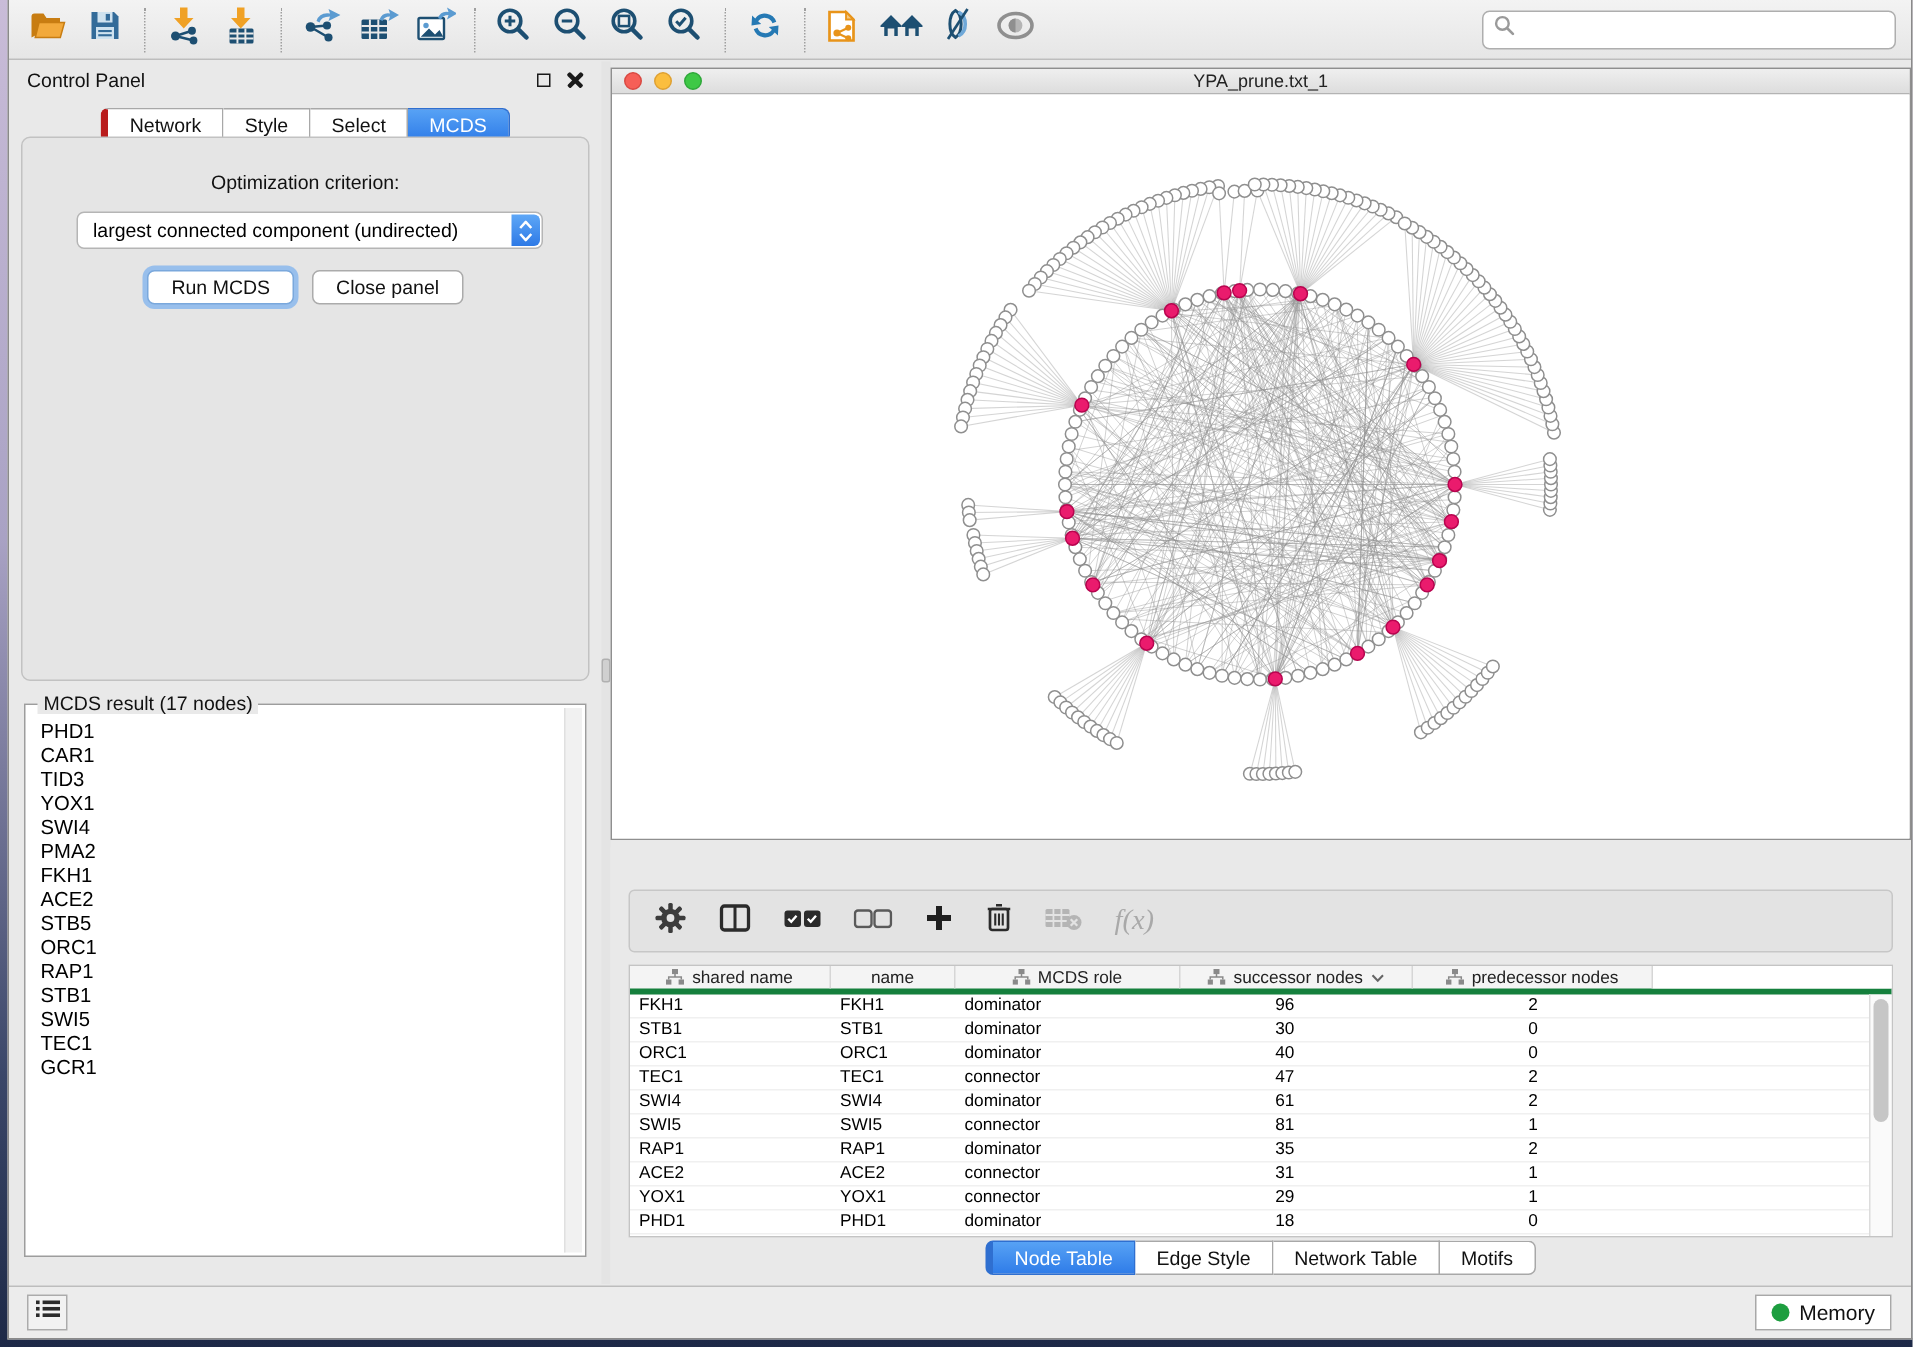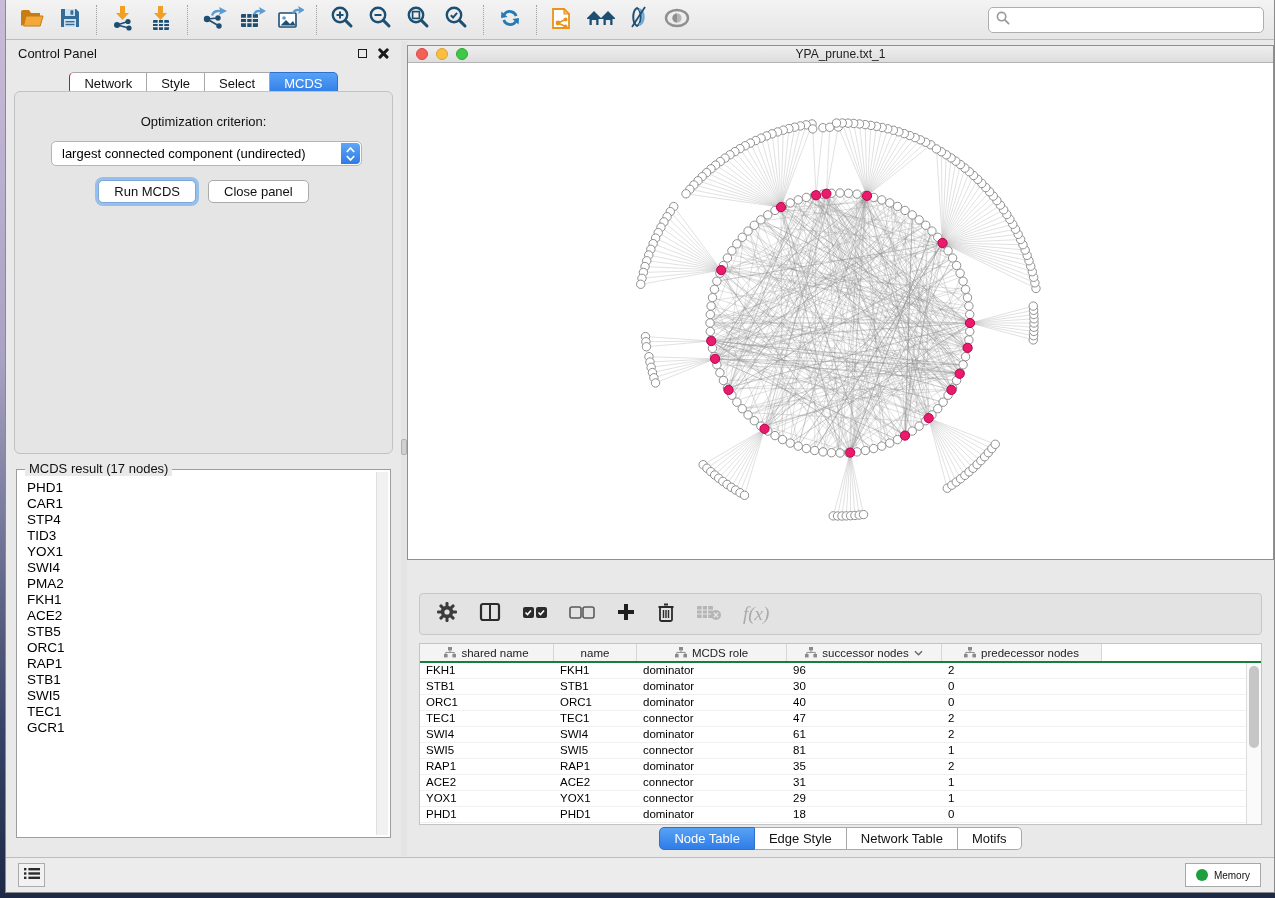--- a/index.html
+++ b/index.html
@@ -26,21 +26,21 @@
   .close-x:before { transform:rotate(45deg);} .close-x:after { transform:rotate(-45deg);}
 
   
   .control-panel { position:absolute; left:0; top:0; width:395px; bottom:0; background:#e9e9e9; }
   .splitter { position:absolute; left:395px; top:0; width:6px; bottom:0; background:#e4e4e4; }
   .splitter .handle { position:absolute; left:0; right:0; top:398px; height:16px; background:#d0d0d0; border:1px solid #b0b0b0; border-radius:2px; }
 
   .cp-tabs { position:absolute; left:0; right:0; top:31px; display:flex; justify-content:center; }
   .seg { display:flex; }
   .seg .tab { padding:3px 14px; font-size:13px; background:#fff; border:1px solid #a8a8a8; border-left:none; color:#111; }
-  .seg .tab:first-child { border-left:1px solid #b91c1c; border-radius:5px 0 0 5px;text-align:right; }
+  .seg .tab:first-child { border-left:5px solid #b91c1c; border-radius:5px 0 0 5px;text-align:right; }
   .seg .tab:last-child { border-radius:0 5px 5px 0; }
   .seg .tab.active { background:linear-gradient(#57a2f5,#2f7ce8); border-color:#2f6fd0; color:#fff; }
 
   .cp-card { position:absolute; left:8px; right:8px; top:50px; height:363px; background:#e5e5e5; border:1px solid #c2c2c2; border-radius:6px; }
   .opt-label { text-align:center; margin-top:22px; font-size:13px; color:#111; }
   .opt-select { position:relative; margin:12px 30px 0 36px; height:25px; background:#fff; border:1px solid #b5b5b5; border-radius:5px; display:flex; align-items:center; padding:0 30px 0 10px; font-size:13px; }
   .opt-select .stepper { position:absolute; right:1px; top:1px; bottom:1px; width:19px; background:linear-gradient(#5ea7f7,#2e7ae6); border-radius:0 4px 4px 0; display:flex; flex-direction:column; align-items:center; justify-content:center; gap:2px; }
   .stepper svg { display:block; }
   .cp-buttons { display:flex; justify-content:center; gap:12px; margin-top:14px; }
   .btn { background:#fff; border:1px solid #ababab; border-radius:5px; padding:3px 15px; font-size:13px; color:#111; }
@@ -65,36 +65,36 @@
   .nw-canvas { position:absolute; left:0; right:0; top:17px; bottom:0; background:#fff; overflow:hidden; }
   .nw-canvas svg { display:block; }
 
   
   .table-panel { position:absolute; left:0; right:0; top:524px; bottom:0; background:#e9e9e9; }
   .tp-toolbar { position:absolute; left:12px; right:12px; top:28px; height:42px; background:#e3e3e3; border:1px solid #c7c7c7; border-radius:4px; display:flex; align-items:center; gap:21px; padding:0 16px; }
   .tp-icon { display:flex; align-items:center; justify-content:center; }
   .fx { font-family:"Liberation Serif",serif; font-style:italic; font-size:19px; color:#a9a9a9; }
 
   .tp-table { position:absolute; left:12px; right:12px; top:78px; height:182px; background:#fff; border:1px solid #c4c4c4; }
-  .tp-head { display:flex; height:19px; background:#f4f4f4; border-bottom:2px solid #15803d;justify-content:space-between; }
+  .tp-head { display:flex; height:19px; background:#f4f4f4; border-bottom:4px solid #15803d;justify-content:space-between; }
   .tp-head .hc { display:flex; align-items:center; justify-content:center; gap:5px; font-size:11.5px; color:#222; border-right:1px solid #d6d6d6; overflow:hidden; }
   .tp-head .hc:last-child { border-right:none; }
   .tp-body { position:absolute; left:0; right:15px; top:19px; bottom:0; overflow:hidden; }
   .tp-row { display:flex; height:16px; border-bottom:1px solid #f0f0f0; }
   .tp-row .c { font-size:11.5px; color:#000; padding:1px 6px; white-space:nowrap; overflow:hidden; }
-  .num { text-align:left; }
+  .num { text-align:center; }
   .tp-vscroll { position:absolute; right:0; top:19px; bottom:0; width:15px; background:#fafafa; border-left:1px solid #dcdcdc; }
   .tp-vscroll .thumb { position:absolute; left:2px; right:2px; top:3px; height:82px; background:#c6c6c6; border-radius:6px; }
 
   .tp-tabs { position:absolute; left:0; right:0; bottom:6px; display:flex; justify-content:center; }
 
   
   .status-bar { position:absolute; left:0; right:0; bottom:0; height:35px; background:#ececec; border-top:1px solid #bdbdbd; }
   .list-btn { position:absolute; left:12px; top:5px; width:27px; height:24px; background:#f2f2f2; border:1px solid #ababab; display:flex; align-items:center; justify-content:center; }
-  .memory-btn { position:absolute; right:13px; top:5px; height:24px; background:#fff; border:1px solid #a8a8a8; display:flex; align-items:center; gap:6px; padding:0 10px; font-size:10px; color:#111; }
+  .memory-btn { position:absolute; right:13px; top:5px; height:24px; background:#fff; border:1px solid #a8a8a8; display:flex; align-items:center; gap:6px; padding:0 10px; font-size:14px; color:#111; }
   .memory-dot { width:12px; height:12px; border-radius:50%; background:#1d9e3f; }
 
   .colhead-icon { flex:0 0 auto; }
 </style>
 </head>
 <body>
 
 <div class="app">
 
   <div class="toolbar">
@@ -307,21 +307,20 @@
           <button class="btn focus">Run MCDS</button>
           <button class="btn">Close panel</button>
         </div>
       </div>
 
       <div class="result-box">
         <span class="result-legend">MCDS result (17 nodes)</span>
         <div class="result-list">
           <div>PHD1</div>
           <div>CAR1</div>
-          <div>STP4</div>
           <div>TID3</div>
           <div>YOX1</div>
           <div>SWI4</div>
           <div>PMA2</div>
           <div>FKH1</div>
           <div>ACE2</div>
           <div>STB5</div>
           <div>ORC1</div>
           <div>RAP1</div>
           <div>STB1</div>

